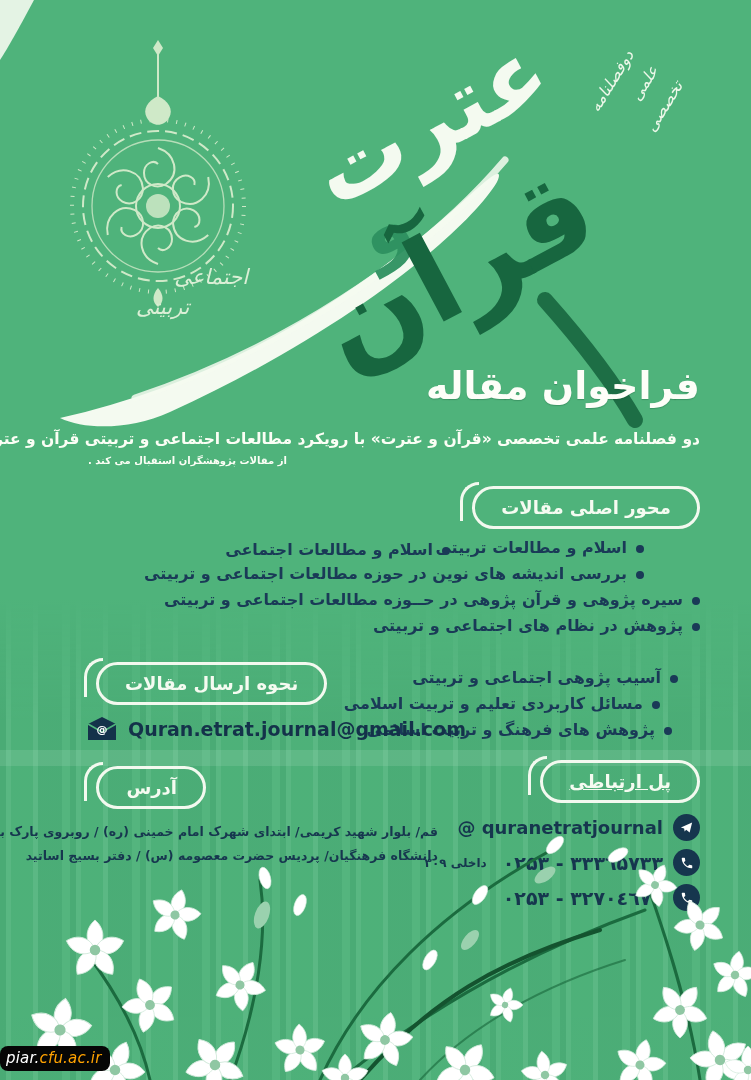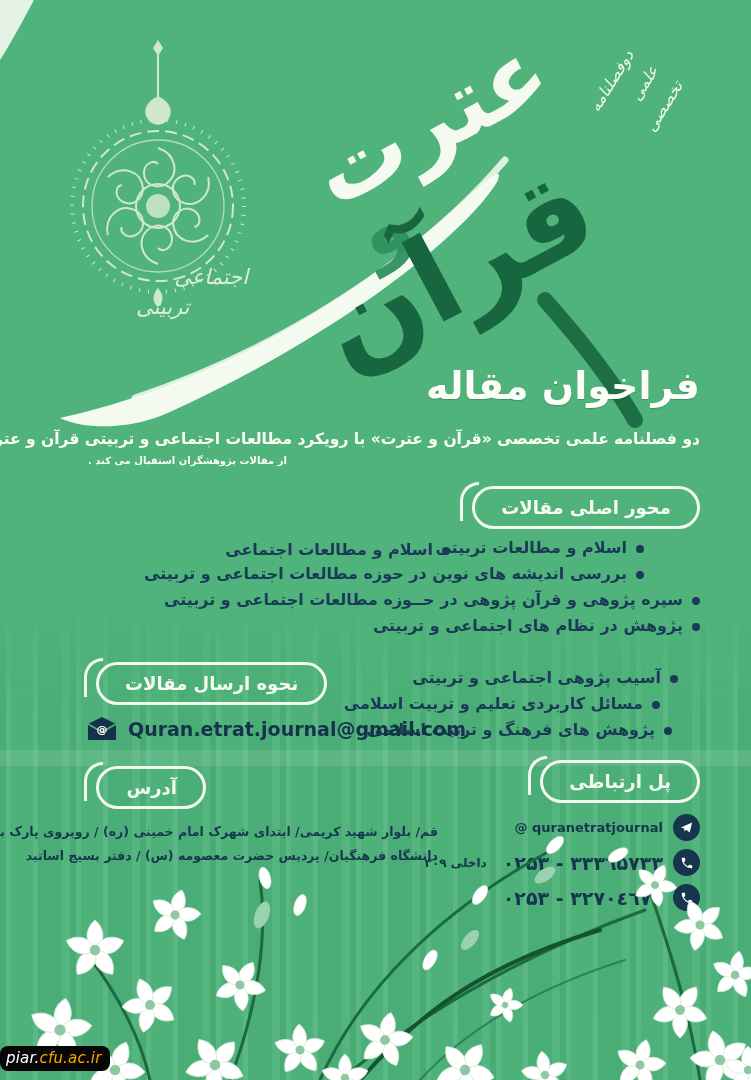--- a/index.html
+++ b/index.html
@@ -71,21 +71,21 @@
     min-width:110px;
   }
   .badge::before{
     content:""; position:absolute; left:-15px; top:-7px; width:16px; height:36px;
     border-left:3px solid #f3f9ef; border-top:3px solid #f3f9ef;
     border-top-left-radius:20px;
   }
   .badge-topics   {right:51px;  top:486px;}
   .badge-send     {left:96px;   top:662px;}
   .badge-address  {left:96px;   top:766px;}
-  .badge-contact  {right:51px;  top:760px;}
+  .badge-contact  {right:51px;  top:760px;text-decoration:underline;}
 
   
   .topics-list{
     position:absolute; right:51px; top:540px; margin:0; padding:0;
     list-style:none; direction:rtl; text-align:right;
     color:#1a3a57; font-size:16px; font-weight:bold; line-height:1.0;
   }
   .topics-list li{margin-bottom:10px; white-space:nowrap;}
   .topics-list li::before{
     content:""; display:inline-block; width:8px; height:8px; border-radius:50%;
@@ -119,21 +119,21 @@
 
   
   .contact-rows{
     position:absolute; right:51px; top:814px; direction:rtl;
     color:#16364e; font-weight:bold;
   }
   .contact-row{
     display:flex; flex-direction:row; align-items:center; gap:10px;
     justify-content:flex-start; margin-bottom:8px; direction:rtl;
   }
-  .contact-row .txt{font-size:13px;}
+  .contact-row .txt{font-size:18px;}
   .contact-row .num{font-size:19px; letter-spacing:1px;}
   .contact-row .ext{font-size:12px; margin-right:6px;}
   .circle-icon{
     width:27px; height:27px; border-radius:50%; background:#16364e;
     display:flex; align-items:center; justify-content:center; flex:0 0 auto;
   }
 
   
   .watermark{
     position:absolute; left:0; top:1046px; background:#060606;

